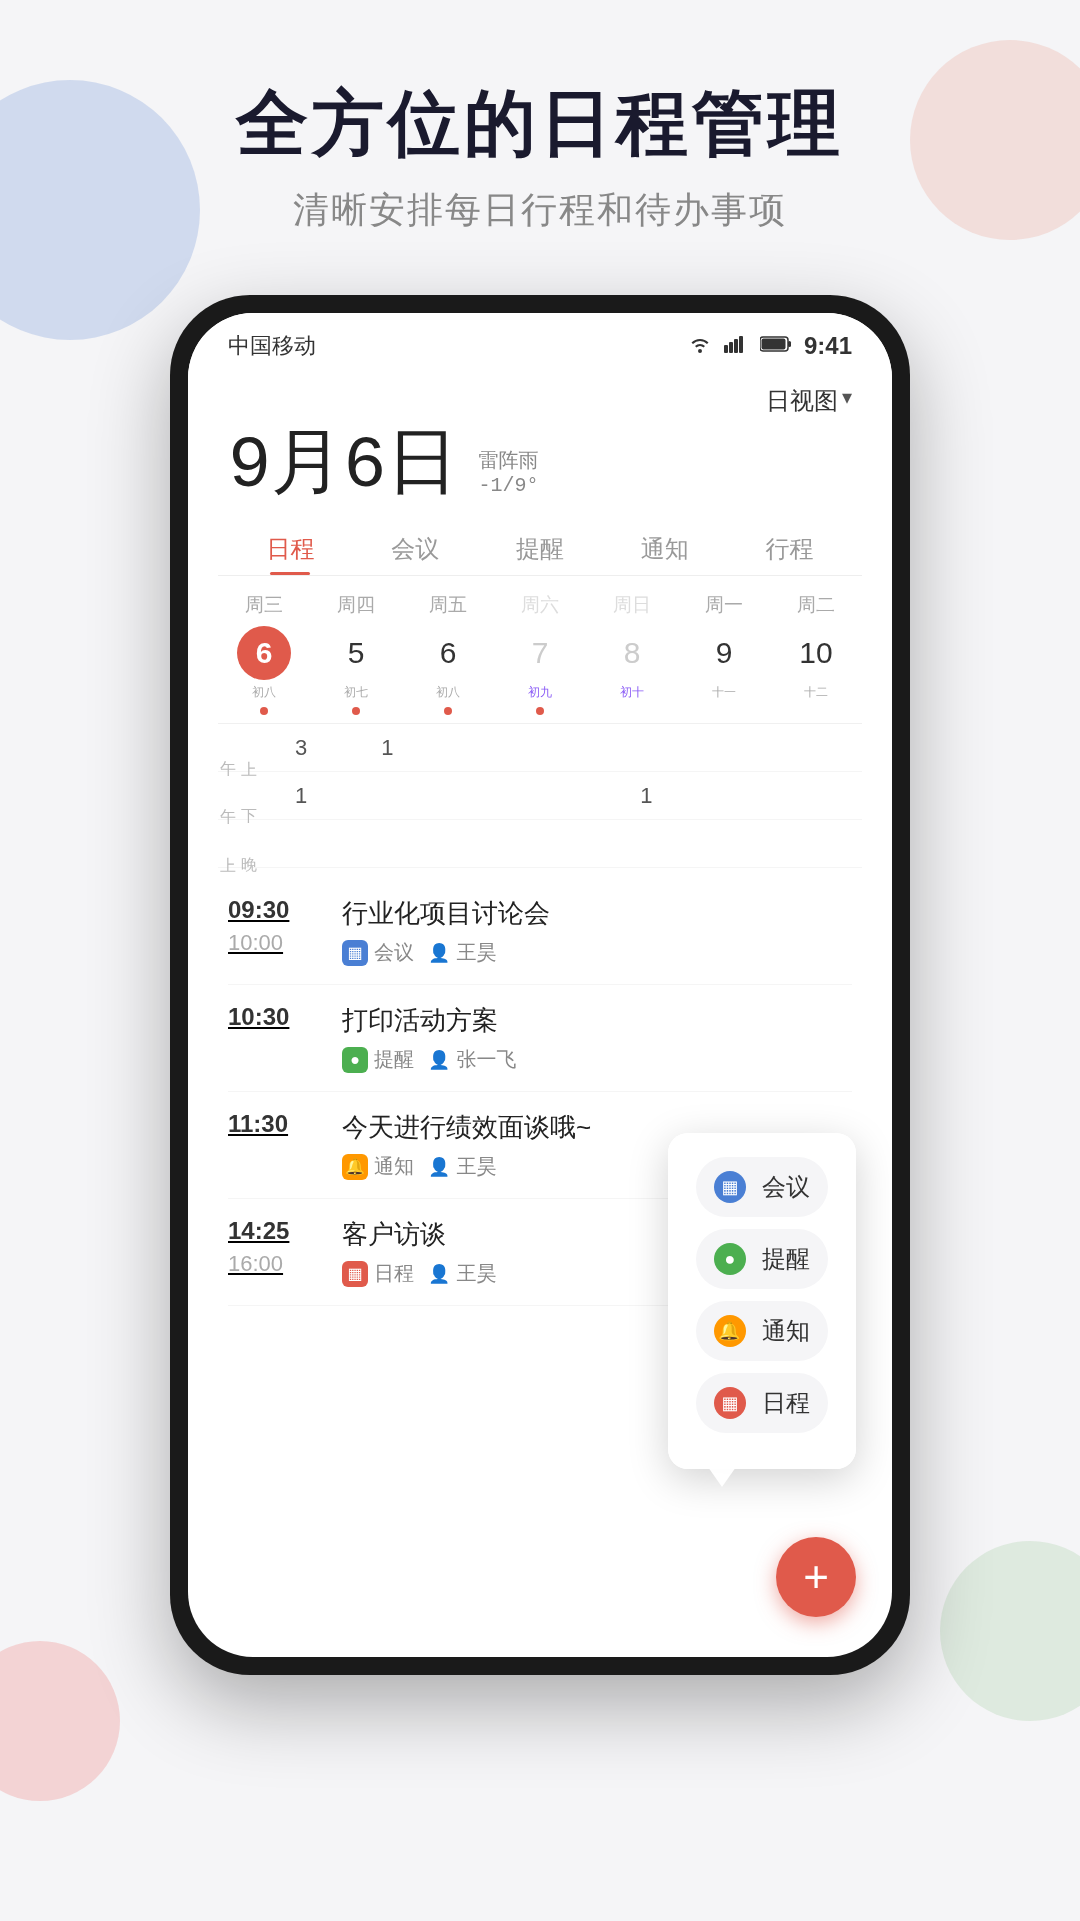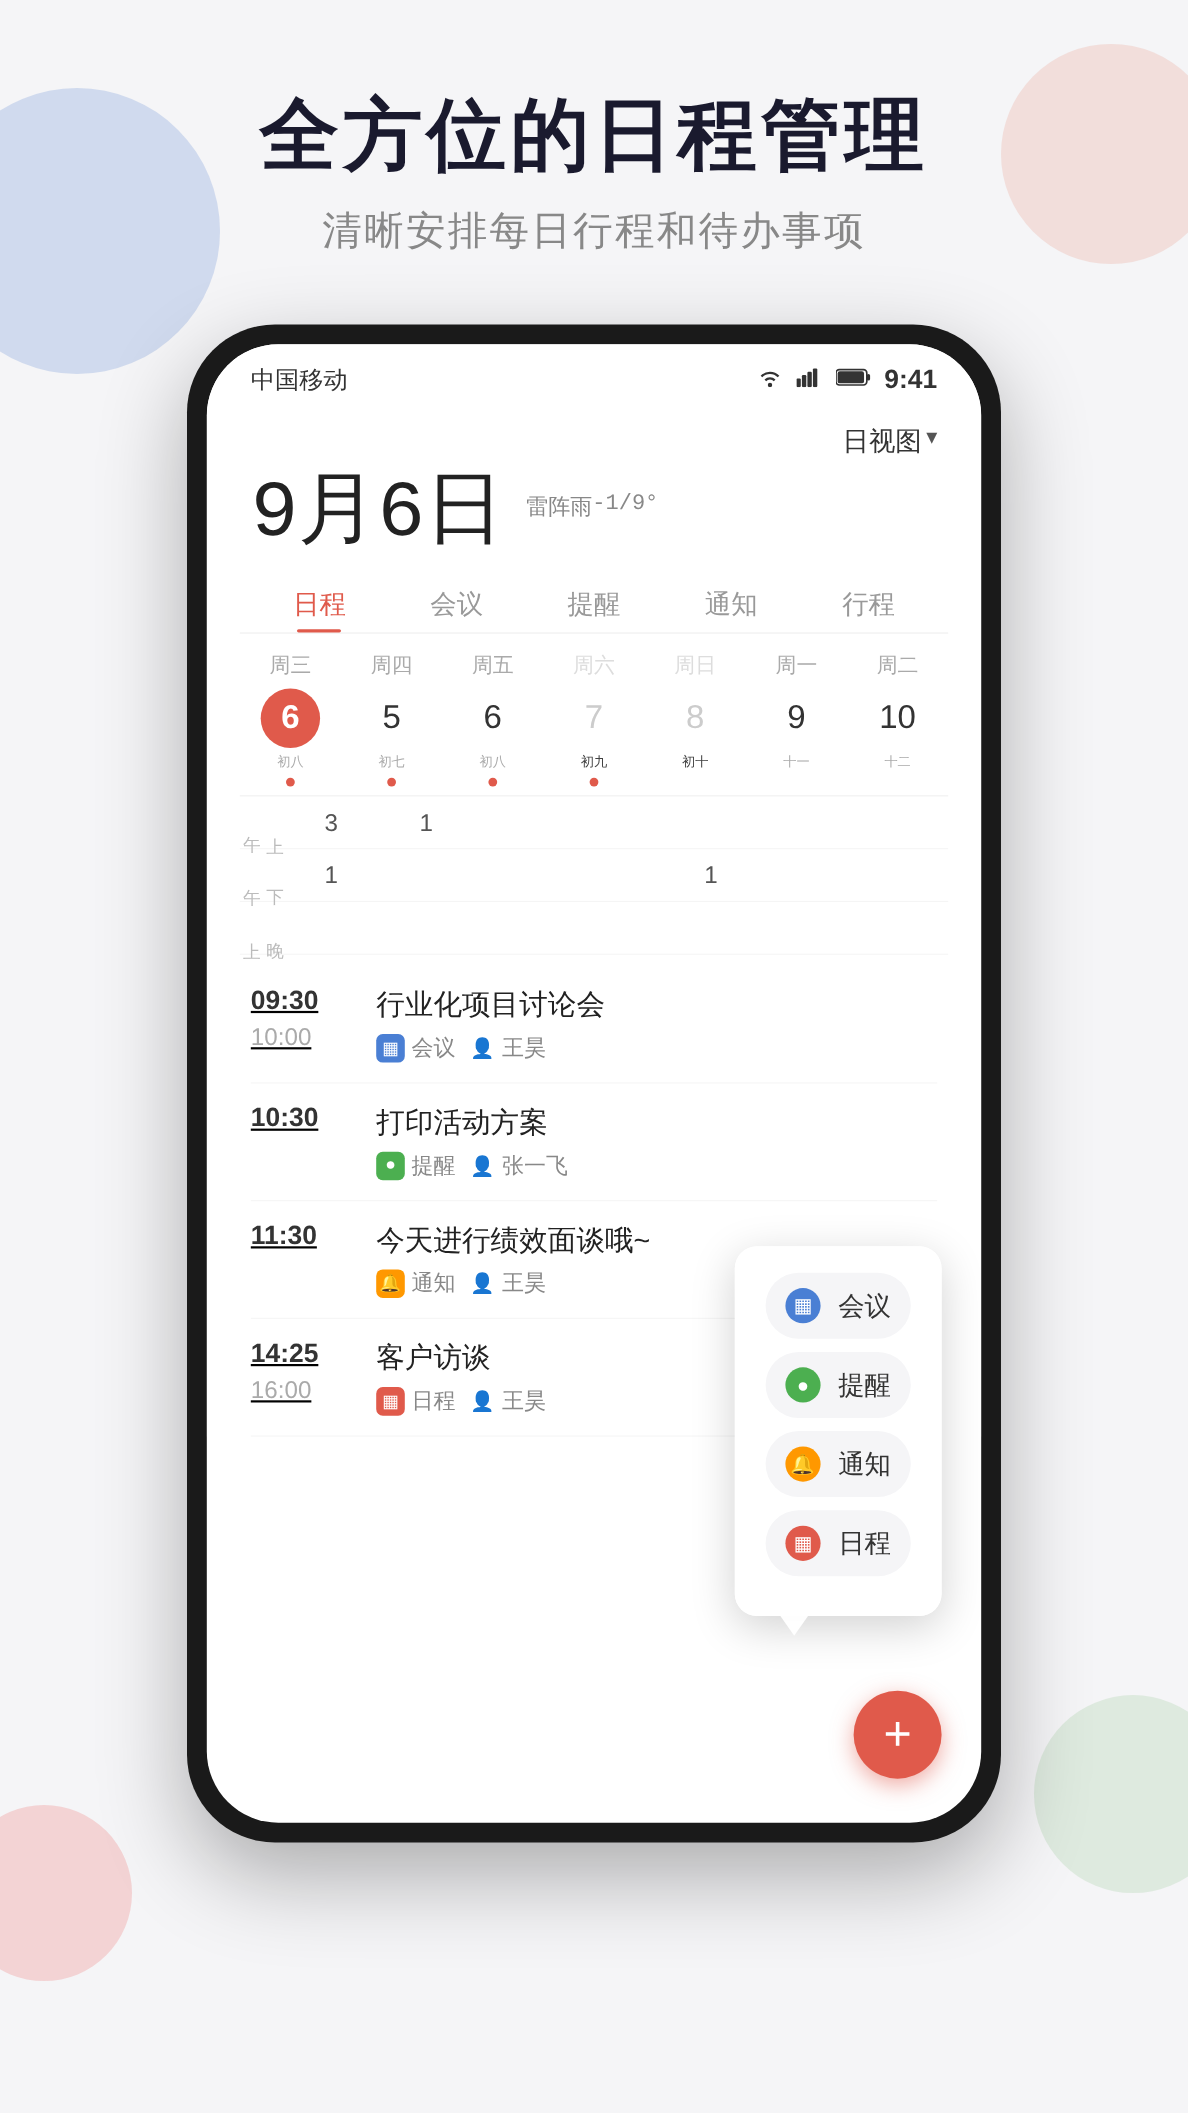--- a/index.html
+++ b/index.html
@@ -178,21 +178,21 @@
       font-family: Liberation Mono, monospace;
     }
     .date-big {
       font-size: 72px;
       font-weight: 300;
       color: #222;
       line-height: 1;
     }
     .weather-info {
       display: flex;
-      flex-direction: row;
+      flex-direction: column;
       justify-content: center;
       padding-top: 16px;
     }
     .weather-desc {
       font-size: 20px;
       color: #888;
     }
     .weather-temp {
       font-size: 20px;
       color: #888;
@@ -270,21 +270,21 @@
       font-weight: 600;
     }
     .date-num.muted {
       color: #ccc;
     }
     .lunar-label {
       font-size: 12px;
       color: #aaa;
     }
     .lunar-label.muted {
-      color: #404040;
+      color: #8b5cf6;
       text-align: right;
     }
     .date-dot {
       width: 8px;
       height: 8px;
       border-radius: 50%;
       background: #e05a4b;
       margin-top: 2px;
     }
     .date-dot.hidden { visibility: hidden; }

